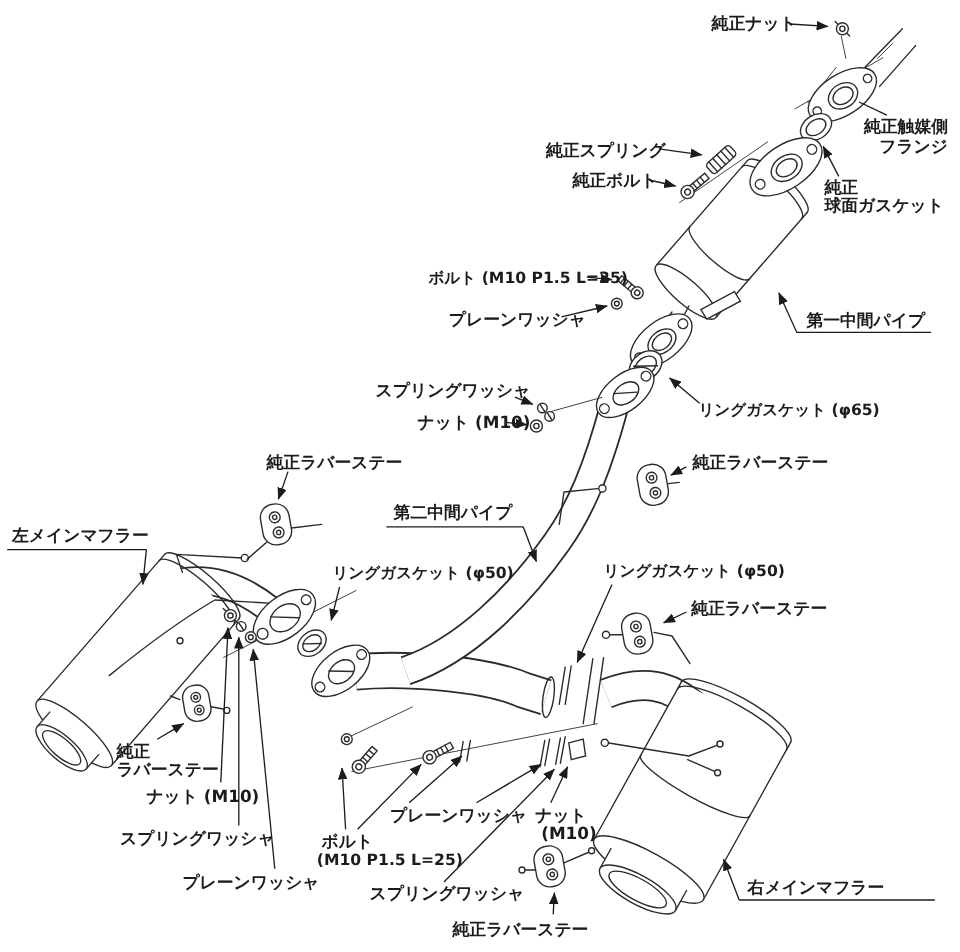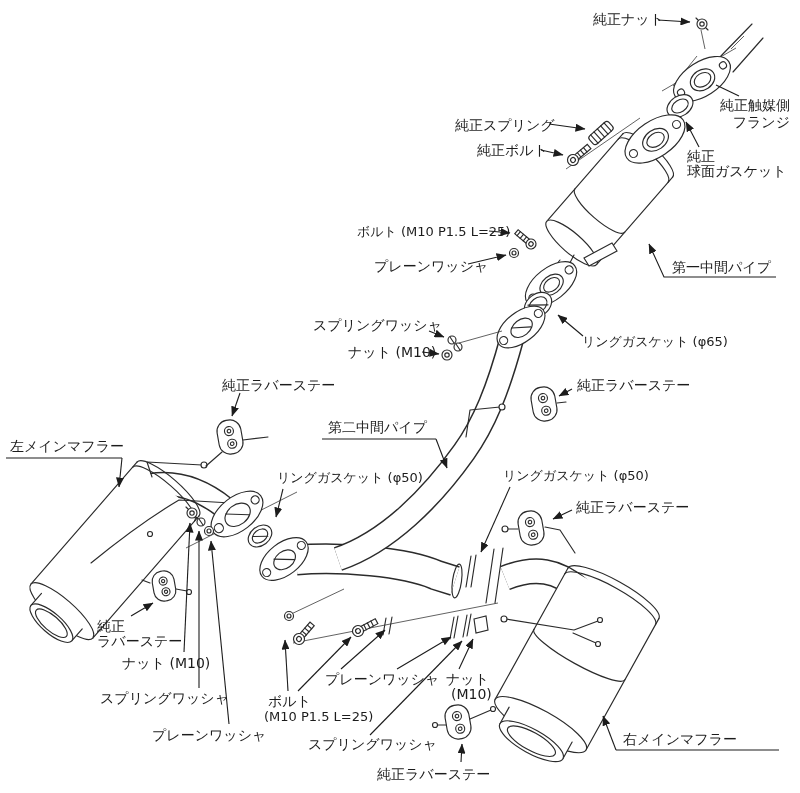--- a/index.html
+++ b/index.html
@@ -1,17 +1,17 @@
 <!DOCTYPE html>
 <html><head>
 <meta charset="utf-8">
 <style>
   html,body{margin:0;padding:0;background:#fff;}
   #stage{position:relative;width:800px;height:793px;background:#fff;overflow:hidden;
-         font-family:"DejaVu Sans",sans-serif;}
+         font-family:"DejaVu Sans",sans-serif;font-weight:bold;}
   svg{display:block}
   .lbl{font-family:"DejaVu Sans",sans-serif;font-size:14px;fill:#1c1c1c;}
   .lbl-s{font-family:"DejaVu Sans",sans-serif;font-size:13px;fill:#1c1c1c;}
   .end{text-anchor:end;}
   .s{stroke:#2b2b2b;fill:none;stroke-width:1.15;stroke-linecap:round;stroke-linejoin:round;}
   .thin{stroke:#3a3a3a;fill:none;stroke-width:0.8;}
   .ld{stroke:#1c1c1c;fill:none;stroke-width:1.1;}
   .wf{fill:#fff;stroke:#2b2b2b;stroke-width:1.15;}
   .pipeO{stroke:#2b2b2b;fill:none;}
   .pipeI{stroke:#fff;fill:none;}

